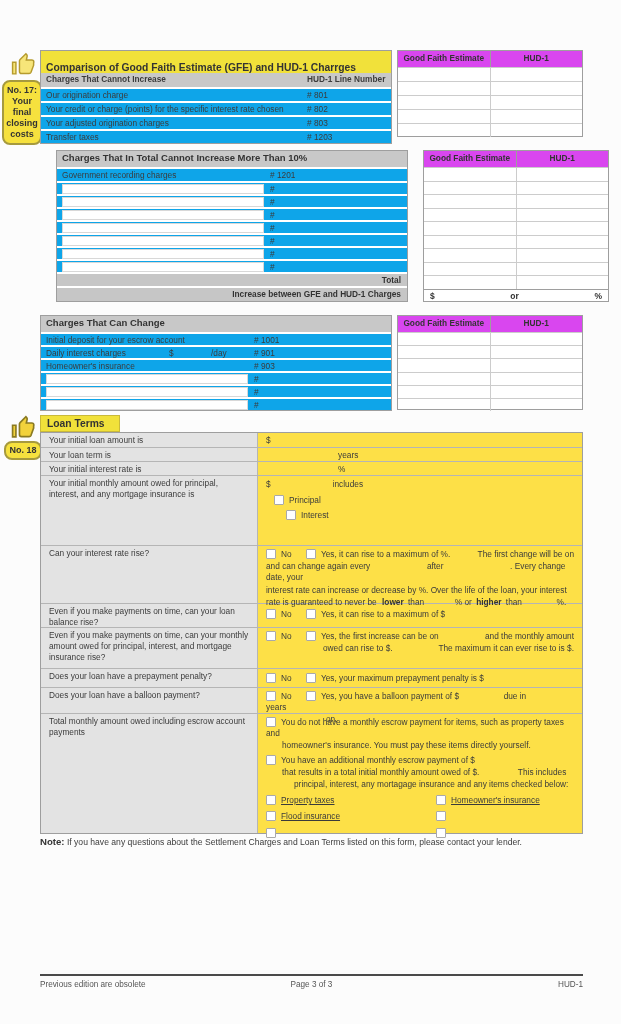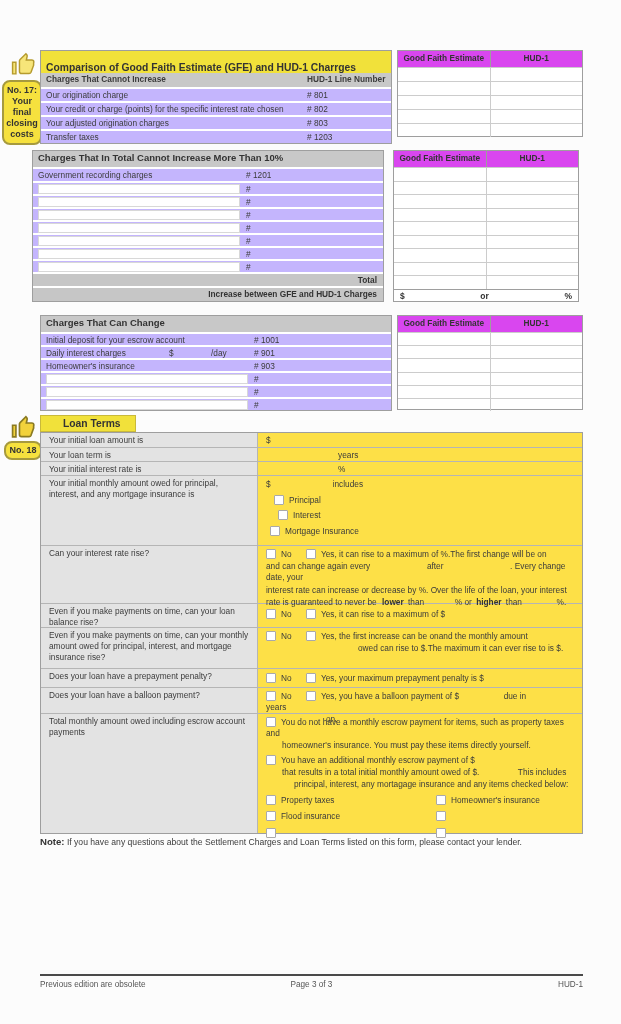--- a/index.html
+++ b/index.html
@@ -15,21 +15,21 @@
   .thumb { display:block; }
 
   
   .ltable { width:352px; border:1px solid #9e9e9e; background:#fff; }
   .ltitle { background:#f1e13a; font-weight:bold; font-size:10.3px; color:#333;
             padding:11px 5px; height:18px; }
   .lhead  { background:#c8c8c8; font-weight:bold; font-size:8.3px; height:14px;
             position:relative; padding:1px 5px; }
   .lbar   { background:#c8c8c8; font-weight:bold; font-size:9.5px; height:16px;
             padding:1px 5px; color:#333; }
-  .lrow   { background:#c4b5fd; height:14px; border-top:2px solid #fff; position:relative;
+  .lrow   { background:#0ea5e9; height:14px; border-top:2px solid #fff; position:relative;
             padding:1px 5px; font-size:8.3px; }
   .lrow2  { height:13px; }
   .lineno { position:absolute; left:266px; top:1px; }
   .lineno2{ position:absolute; left:213px; top:1px; }
   .inputbox { position:absolute; left:5px; top:1px; width:202px; height:10px;
               background:#fff; border:1px solid #d8d8d8; }
   .totrow { background:#c6c6c6; height:14px; border-top:2px solid #fff; text-align:right;
             font-weight:bold; font-size:8.3px; padding:1px 6px; color:#333; }
 
   
@@ -38,32 +38,32 @@
   .rhead > div { flex:1; text-align:center; padding-top:2px; }
   .rhead > div + div { border-left:1px solid #9e9e9e; }
   .rrow { display:flex; border-top:1px solid #cccccc; }
   .rrow > div { flex:1; }
   .rrow > div + div { border-left:1px solid #cccccc; }
   .rlast { display:flex; border-top:1px solid #9e9e9e; font-weight:bold; font-size:8.5px;
            justify-content:space-between; padding:1px 6px; height:15px; color:#333; }
 
   
   .loantitle { display:inline-block; background:#f1e13a; border:1px solid #c9b93a;
-               font-weight:bold; font-size:10.3px; color:#333; padding:2px 14px 2px 22px; }
+               font-weight:bold; font-size:10.3px; color:#333; padding:2px 14px 2px 6px; }
   .loan { width:543px; border:1px solid #9e9e9e; background:#fde047; font-size:8.3px; }
   .lrowt { display:flex; border-top:1px solid #b5b5b5; }
   .lrowt.first { border-top:none; }
   .lq { width:217px; background:#e3e3e3; border-right:1px solid #b5b5b5; padding:2px 8px; line-height:1.35; }
   .la { flex:1; padding:2px 8px; position:relative; line-height:1.35; }
   .cb { display:inline-block; width:10px; height:10px; border:1px solid #a9a9a9; background:#fff;
         border-radius:1px; vertical-align:-2px; margin-right:5px; flex:none; }
   .line { margin:1px 0; }
-  .flexline { display:flex; justify-content:flex-start; margin:1px 0; }
+  .flexline { display:flex; justify-content:space-between; margin:1px 0; }
   .b { font-weight:bold; color:#333; }
-  .cbgrid { display:grid; grid-template-columns:170px 1fr; margin:5px 0; }
+  .cbgrid { display:grid; grid-template-columns:170px 1fr; margin:5px 0;text-decoration:underline; }
 
   .note { font-size:8.6px; }
   .note .b { font-size:9.6px; }
   .footline { border-top:2px solid #4a4a4a; width:543px; }
   .foot { font-size:8.2px; color:#555; }
 </style>
 </head>
 <body>
 
 <div class="page">
@@ -127,21 +127,21 @@
           <div></div>
           <div></div>
         </div>
       <div class="rrow" style="height:14px">
           <div></div>
           <div></div>
         </div>
     </div>
   </div>
 
-  <div class="abs" style="top:150px;left:32px;display:flex;gap:9px">
+  <div class="abs" style="top:150px;left:56px;display:flex;gap:15px">
     <div class="ltable">
       <div class="lbar">Charges That In Total Cannot Increase More Than 10%</div>
       <div class="lrow">
         <span>Government recording charges</span>
         <span class="lineno2"># 1201</span>
       </div>
       <div class="lrow lrow2">
           <span class="inputbox"></span>
           <span class="lineno2">#</span>
         </div>
@@ -302,22 +302,21 @@
     <div class="lrowt" style="height:14px">
       <div class="lq">Your initial interest rate is</div>
       <div class="la"><span style="margin-left:72px">%</span></div>
     </div>
 
     <div class="lrowt" style="height:70px">
       <div class="lq">Your initial monthly amount owed for principal, interest, and any mortgage insurance is</div>
       <div class="la">
         <div class="line"><span>$</span><span style="margin-left:62px">includes</span></div>
         <div class="line" style="margin-top:5px;margin-left:8px"><span class="cb"></span><span>Principal</span></div>
-        <div class="line" style="margin-top:4px;margin-left:12px"><span class="cb"></span><span>Interest</span></div>
-        <div class="line" style="margin-top:4px;margin-left:4px"><span class="cb"></span><span>Mortgage Insurance</span></div>
+        <div class="line" style="margin-top:4px;margin-left:20px"><span class="cb"></span><span>Interest</span></div>
       </div>
     </div>
 
     <div class="lrowt" style="height:58px">
       <div class="lq">Can your interest rate rise?</div>
       <div class="la">
         <div class="flexline">
           <span><span class="cb"></span><span>No</span>
           <span class="cb" style="margin-left:12px"></span><span>Yes, it can rise to a maximum of %.</span></span>
           <span>The first change will be on</span>
@@ -353,21 +352,21 @@
     </div>
 
     <div class="lrowt" style="height:41px">
       <div class="lq">Even if you make payments on time, can your monthly amount owed for principal, interest, and mortgage insurance rise?</div>
       <div class="la">
         <div class="flexline">
           <span><span class="cb"></span><span>No</span>
           <span class="cb" style="margin-left:12px"></span><span>Yes, the first increase can be on</span></span>
           <span>and the monthly amount</span>
         </div>
-        <div class="flexline" style="margin-left:92px">
+        <div class="flexline" style="margin-left:57px">
           <span>owed can rise to $.</span>
           <span>The maximum it can ever rise to is $.</span>
         </div>
       </div>
     </div>
 
     <div class="lrowt" style="height:19px">
       <div class="lq">Does your loan have a prepayment penalty?</div>
       <div class="la" style="padding-top:4px">
         <span class="cb"></span><span>No</span>

